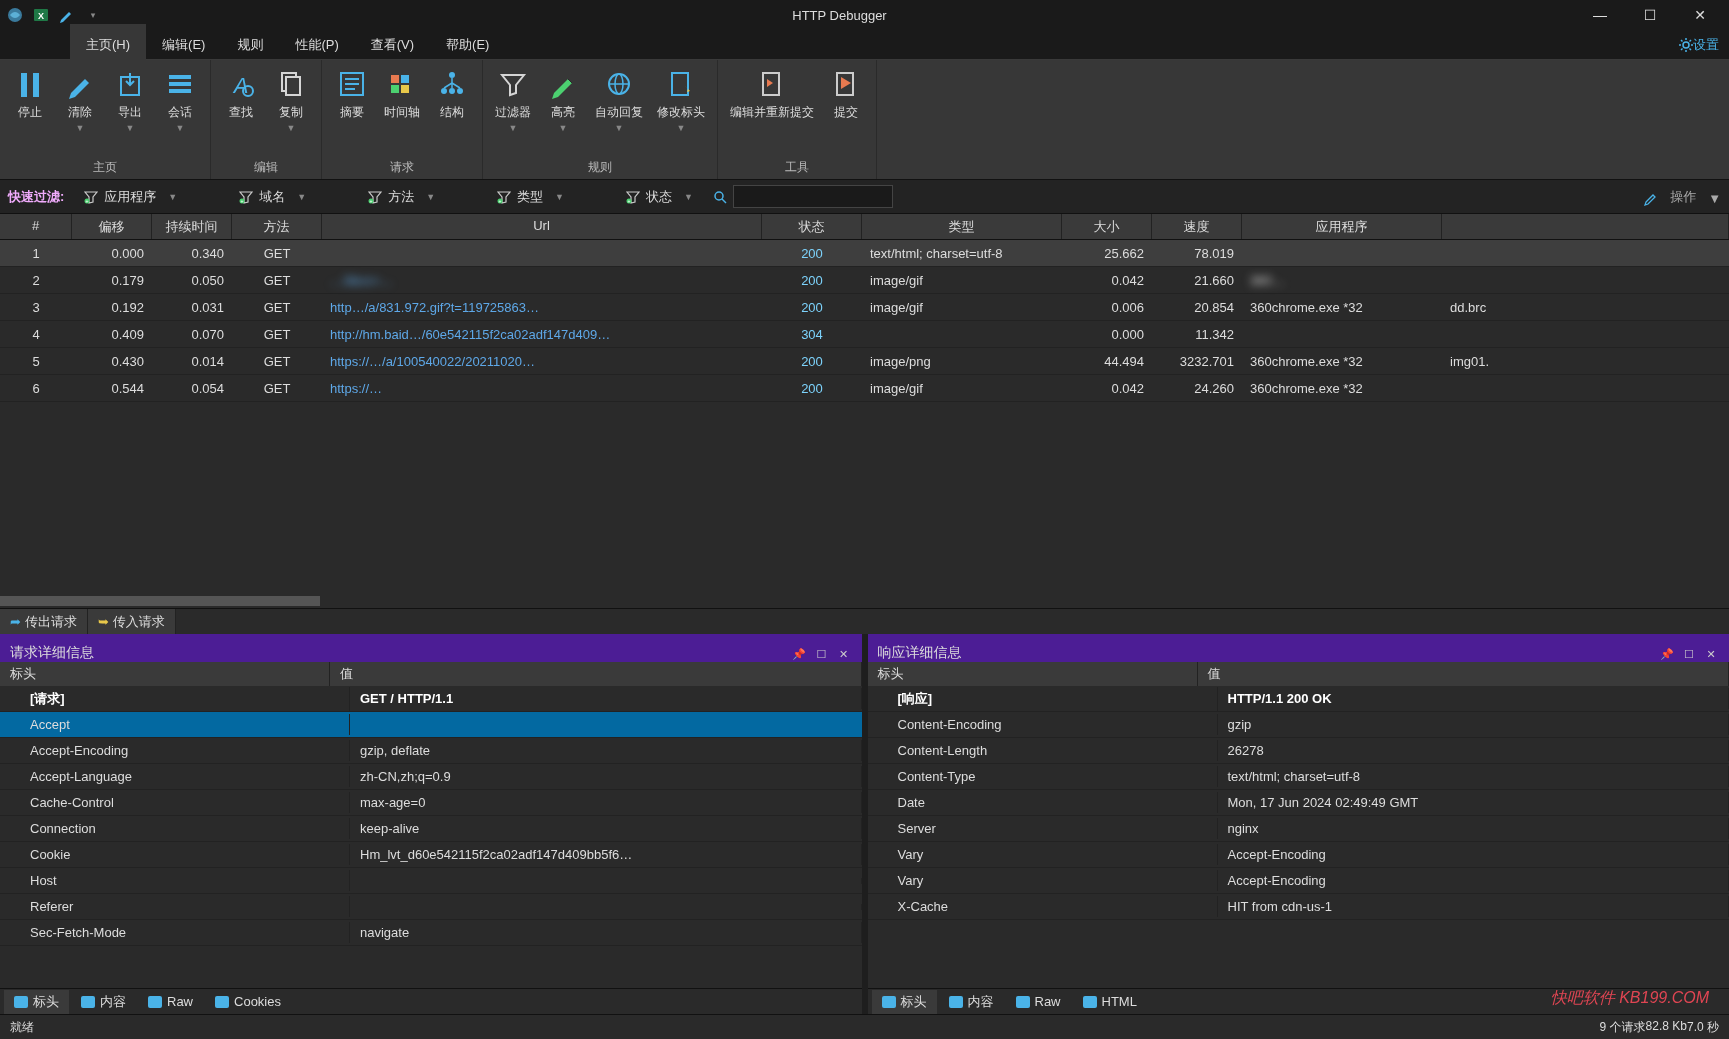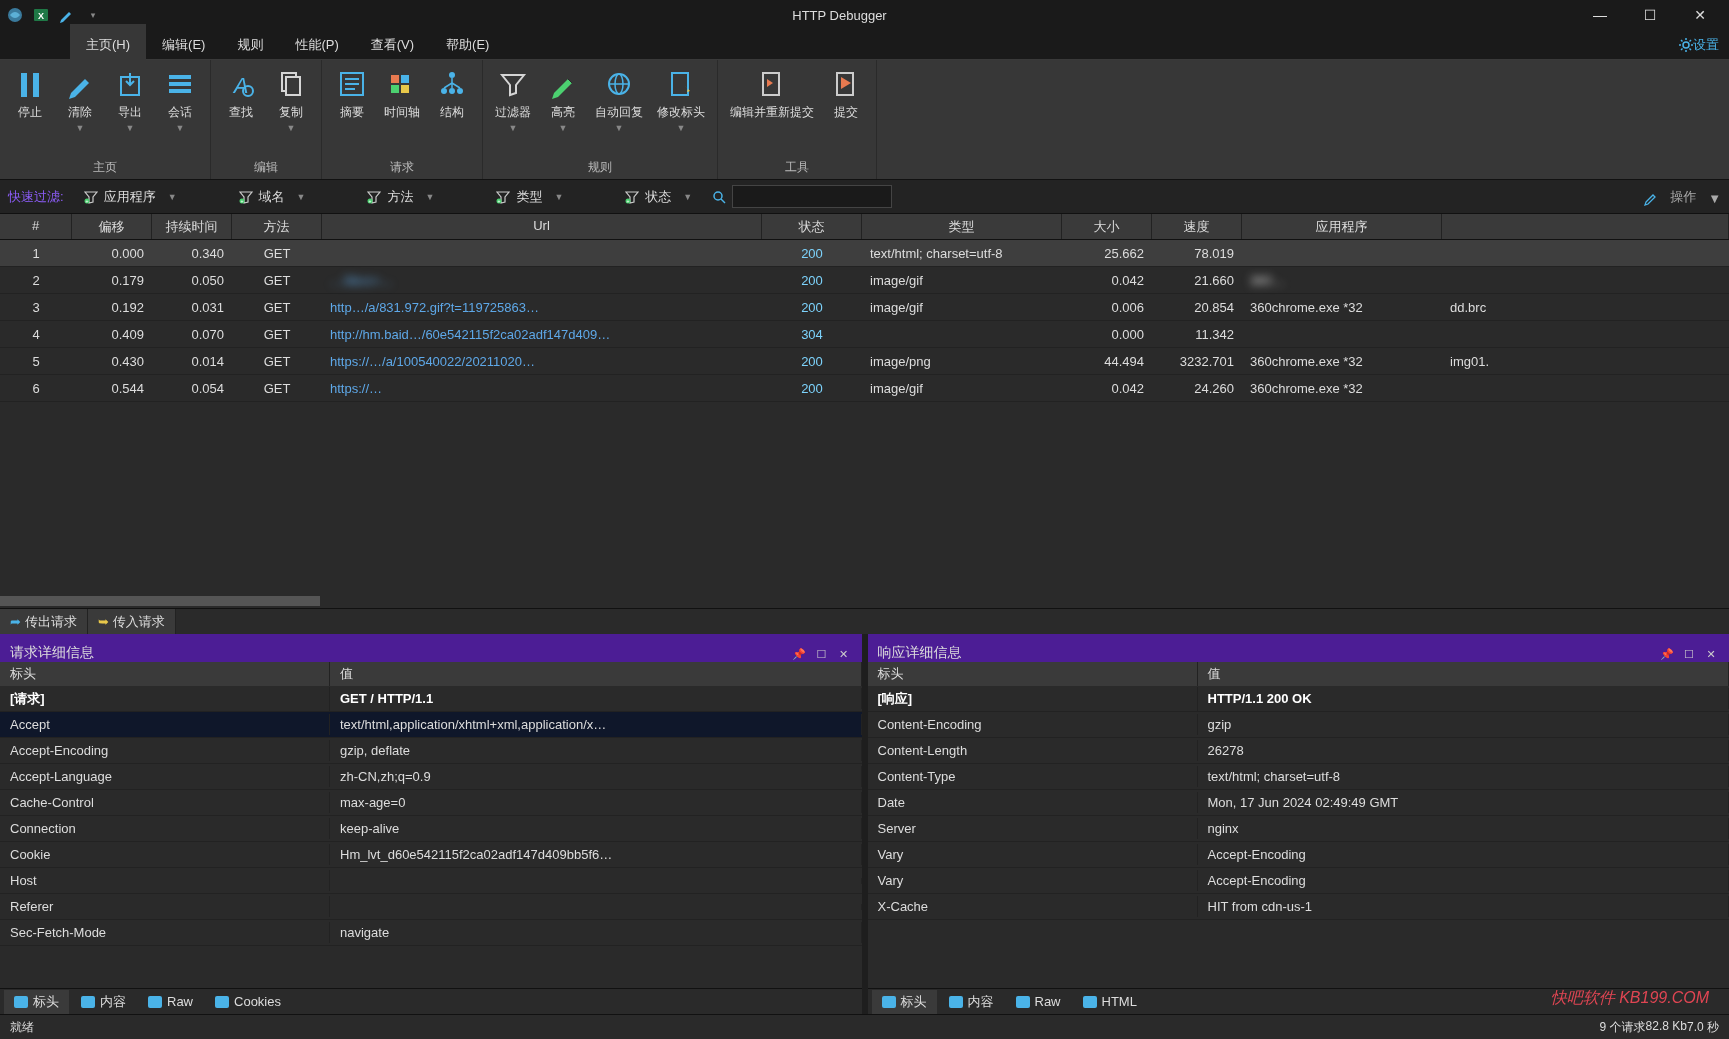--- a/index.html
+++ b/index.html
@@ -93,21 +93,21 @@
 
 .filterbar {
   height: 34px;
   background: #232323;
   display: flex;
   align-items: center;
   padding: 0 8px;
   gap: 14px;
   border-bottom: 1px solid #111;
 }
-.filterbar .fb-label { color: #8b5cf6; }
+.filterbar .fb-label { color: #f0abfc; font-weight: bold; }
 .fb-item {
   display: flex;
   align-items: center;
   gap: 6px;
   cursor: pointer;
   padding: 4px 6px;
 }
 .fb-item .fb-caret { font-size: 9px; color: #888; margin-left: 6px; }
 .fb-search {
   display: flex;
@@ -245,23 +245,24 @@
   border-right: 1px solid #222;
 }
 .pcol-name { width: 330px; }
 .pcol-val { flex: 1; overflow: hidden; white-space: nowrap; text-overflow: ellipsis; }
 .pane-body { flex: 1; overflow: hidden; }
 .pane-row {
   display: flex;
   height: 26px;
   align-items: center;
   border-bottom: 1px solid #222;
+  padding-left: 20px;
 }
 .pane-row.bold .pgc { font-weight: 600; color: #fff; }
-.pane-row.sel { background: #0f172a; }
+.pane-row.sel { background: #0369a1; }
 
 .pane-tabs {
   height: 26px;
   background: #2a2a2a;
   display: flex;
   align-items: center;
   border-top: 1px solid #111;
   gap: 2px;
   padding-left: 4px;
 }
@@ -726,21 +727,20 @@
       <div class="pgh pcol-name">标头</div>
       <div class="pgh pcol-val">值</div>
     </div>
     <div class="pane-body" id="req-body">
         <div class="pane-row bold">
           <div class="pgc pcol-name">[请求]</div>
           <div class="pgc pcol-val">GET / HTTP/1.1</div>
         </div>
         <div class="pane-row sel">
           <div class="pgc pcol-name">Accept</div>
-          <div class="pgc pcol-val">text/html,application/xhtml+xml,application/x…</div>
         </div>
         <div class="pane-row">
           <div class="pgc pcol-name">Accept-Encoding</div>
           <div class="pgc pcol-val">gzip, deflate</div>
         </div>
         <div class="pane-row">
           <div class="pgc pcol-name">Accept-Language</div>
           <div class="pgc pcol-val">zh-CN,zh;q=0.9</div>
         </div>
         <div class="pane-row">

